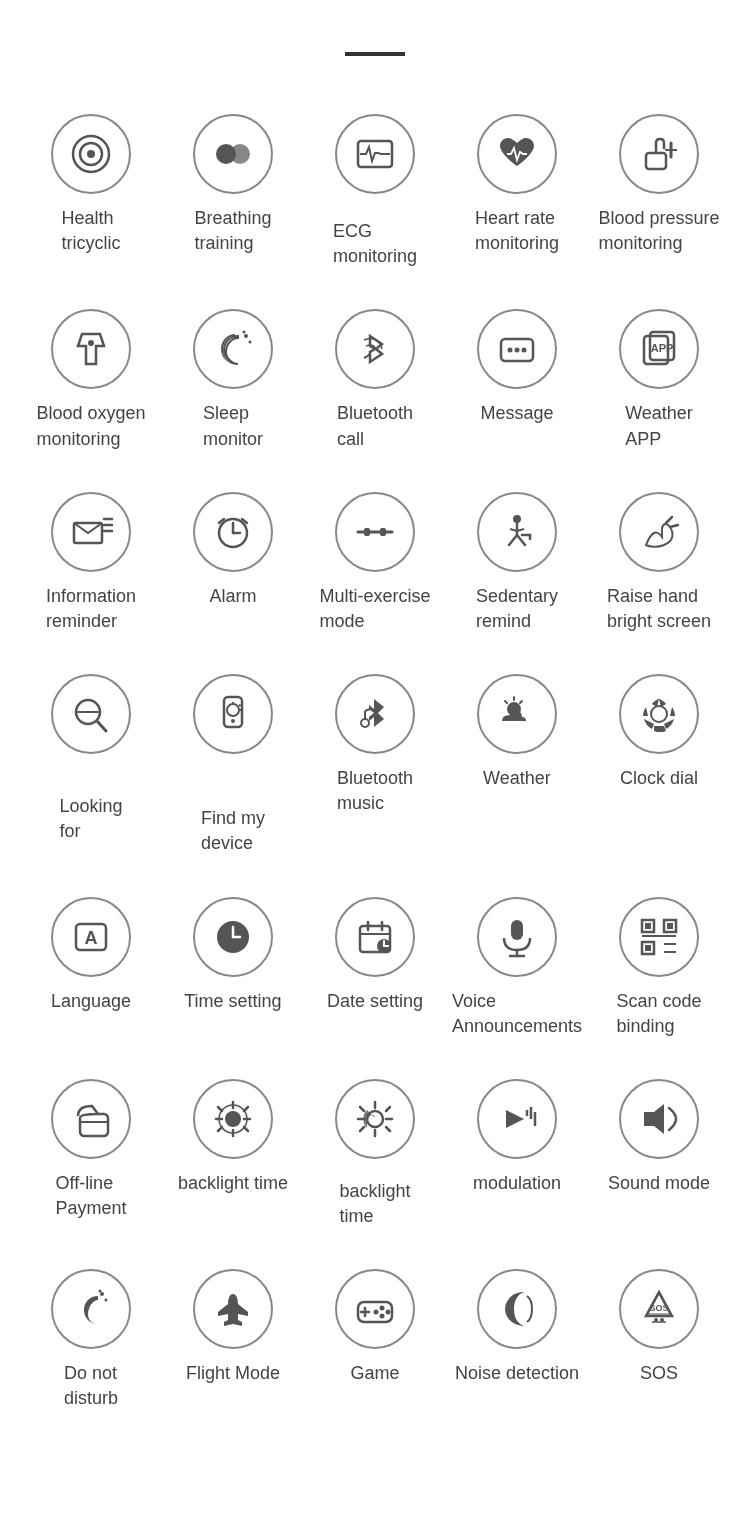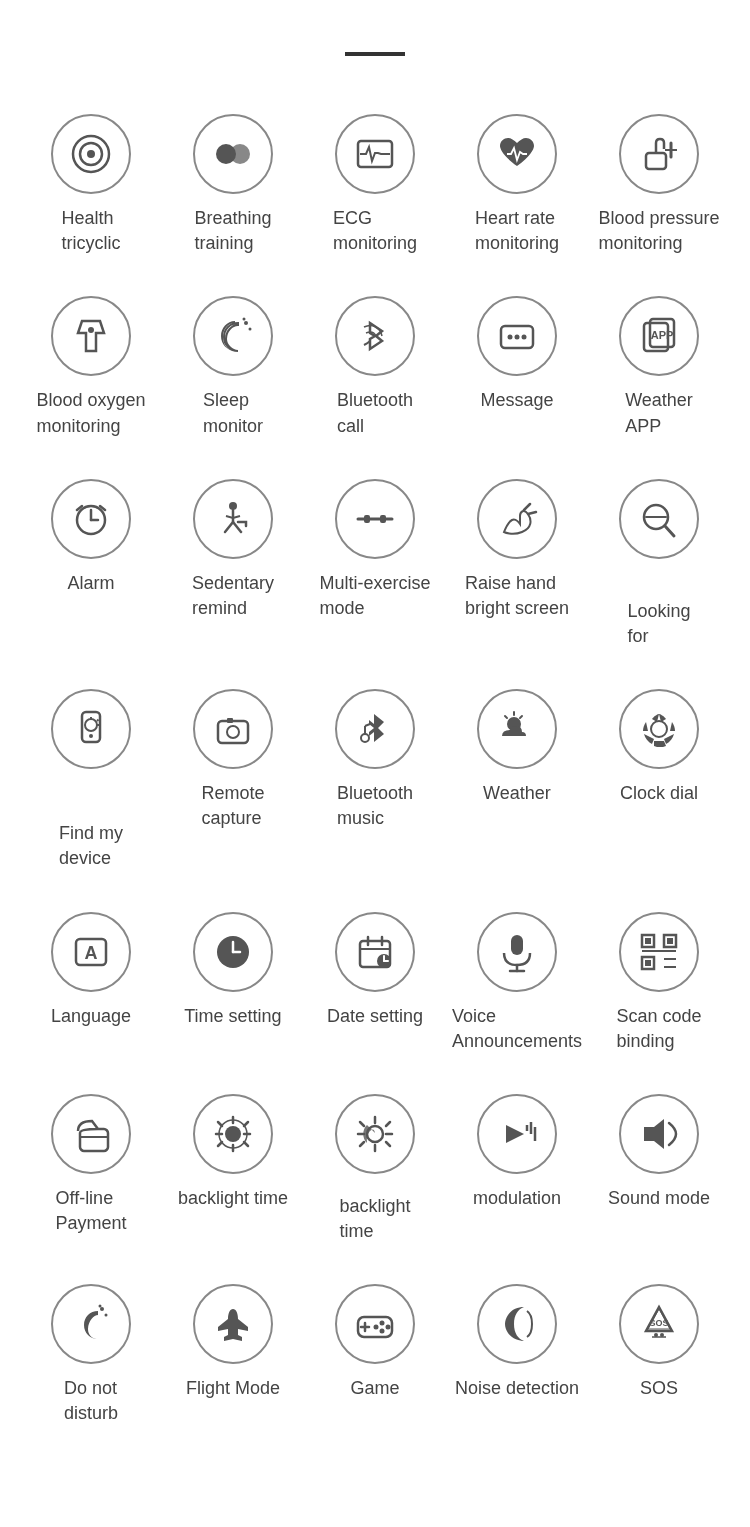--- a/index.html
+++ b/index.html
@@ -91,21 +91,21 @@
       <div class="feature-label" style="white-space: pre-line;">Breathing
 training</div>
     </div>
     <div class="feature-item">
       <div class="icon-circle">
         <svg viewBox="0 0 46 46">
           <rect x="6" y="10" width="34" height="26" rx="3" fill="none" stroke="#555" stroke-width="2.5"></rect>
           <polyline points="8,23 14,23 17,16 20,30 23,22 26,22 29,23 38,23" fill="none" stroke="#555" stroke-width="2"></polyline>
         </svg>
       </div>
-      <div class="feature-label" style="white-space: pre-line;">ECG
+      <div class="feature-label" style="white-space: pre-line; margin-top: 13px;">ECG
 monitoring</div>
     </div>
     <div class="feature-item">
       <div class="icon-circle">
         <svg viewBox="0 0 46 46">
           <path d="M23 35 C10 26 6 18 6 15 C6 10 10 7 14 7 C17 7 20 9 23 12 C26 9 29 7 32 7 C36 7 40 10 40 15 C40 18 36 26 23 35Z" fill="#555"></path>
           <polyline points="13,23 17,23 20,17 23,29 26,21 29,23 33,23" fill="none" stroke="white" stroke-width="1.8"></polyline>
         </svg>
       </div>
       <div class="feature-label" style="white-space: pre-line;">Heart rate
@@ -177,54 +177,67 @@
           <rect x="14" y="6" width="24" height="28" rx="3" fill="none" stroke="#555" stroke-width="2.5"></rect>
           <text x="26" y="26" font-size="11" font-weight="bold" fill="#555" text-anchor="middle" font-family="Arial">APP</text>
         </svg>
       </div>
       <div class="feature-label" style="white-space: pre-line;">Weather
 APP</div>
     </div>
     <div class="feature-item">
       <div class="icon-circle">
         <svg viewBox="0 0 46 46">
+          <rect x="6" y="14" width="28" height="20" rx="2" fill="none" stroke="#555" stroke-width="2.5"></rect>
+          <polyline points="6,14 20,24 34,14" fill="none" stroke="#555" stroke-width="2"></polyline>
+          <line x1="36" y1="10" x2="44" y2="10" stroke="#555" stroke-width="2.5" stroke-linecap="round"></line>
+          <line x1="36" y1="16" x2="44" y2="16" stroke="#555" stroke-width="2.5" stroke-linecap="round"></line>
+          <line x1="36" y1="22" x2="44" y2="22" stroke="#555" stroke-width="2.5" stroke-linecap="round"></line>
+        </svg>
+      </div>
+      <div class="feature-label" style="white-space: pre-line;">Information
+reminder</div>
+    </div>
+    <div class="feature-item">
+      <div class="icon-circle">
+        <svg viewBox="0 0 46 46">
           <circle cx="23" cy="24" r="14" fill="none" stroke="#555" stroke-width="2.5"></circle>
           <line x1="23" y1="24" x2="23" y2="14" stroke="#555" stroke-width="2.5" stroke-linecap="round"></line>
           <line x1="23" y1="24" x2="30" y2="24" stroke="#555" stroke-width="2.5" stroke-linecap="round"></line>
           <line x1="9" y1="14" x2="14" y2="10" stroke="#555" stroke-width="2.5" stroke-linecap="round"></line>
           <line x1="37" y1="14" x2="32" y2="10" stroke="#555" stroke-width="2.5" stroke-linecap="round"></line>
         </svg>
       </div>
       <div class="feature-label" style="white-space: pre-line;">Alarm</div>
     </div>
     <div class="feature-item">
       <div class="icon-circle">
         <svg viewBox="0 0 46 46">
+          <line x1="6" y1="23" x2="12" y2="23" stroke="#555" stroke-width="3" stroke-linecap="round"></line>
+          <rect x="12" y="19" width="6" height="8" rx="2" fill="#555"></rect>
+          <line x1="18" y1="23" x2="28" y2="23" stroke="#555" stroke-width="3" stroke-linecap="round"></line>
+          <rect x="28" y="19" width="6" height="8" rx="2" fill="#555"></rect>
+          <line x1="34" y1="23" x2="40" y2="23" stroke="#555" stroke-width="3" stroke-linecap="round"></line>
+        </svg>
+      </div>
+      <div class="feature-label" style="white-space: pre-line;">Multi-exercise
+mode</div>
+    </div>
+    <div class="feature-item">
+      <div class="icon-circle">
+        <svg viewBox="0 0 46 46">
           <circle cx="23" cy="10" r="4" fill="#555"></circle>
           <path d="M23 14 L23 26 L15 36" fill="none" stroke="#555" stroke-width="2.5" stroke-linecap="round"></path>
           <path d="M23 26 L31 36" fill="none" stroke="#555" stroke-width="2.5" stroke-linecap="round"></path>
           <path d="M16 20 L23 22 L30 20" fill="none" stroke="#555" stroke-width="2"></path>
           <path d="M28 26 L36 26 L36 30" fill="none" stroke="#555" stroke-width="2.5" stroke-linecap="round"></path>
         </svg>
       </div>
       <div class="feature-label" style="white-space: pre-line;">Sedentary
 remind</div>
-    </div>
-    <div class="feature-item">
-      <div class="icon-circle">
-        <svg viewBox="0 0 46 46">
-          <line x1="6" y1="23" x2="12" y2="23" stroke="#555" stroke-width="3" stroke-linecap="round"></line>
-          <rect x="12" y="19" width="6" height="8" rx="2" fill="#555"></rect>
-          <line x1="18" y1="23" x2="28" y2="23" stroke="#555" stroke-width="3" stroke-linecap="round"></line>
-          <rect x="28" y="19" width="6" height="8" rx="2" fill="#555"></rect>
-          <line x1="34" y1="23" x2="40" y2="23" stroke="#555" stroke-width="3" stroke-linecap="round"></line>
-        </svg>
-      </div>
-      <div class="feature-label" style="white-space: pre-line;">Multi-exercise
-mode</div>
     </div>
     <div class="feature-item">
       <div class="icon-circle">
         <svg viewBox="0 0 46 46">
           <path d="M10 36 C10 36 18 40 28 36 C38 32 38 24 34 18 C30 12 26 16 26 20 L26 28 C26 28 22 22 18 24 C14 26 10 36 10 36Z" fill="none" stroke="#555" stroke-width="2"></path>
           <line x1="30" y1="14" x2="36" y2="8" stroke="#555" stroke-width="2.5" stroke-linecap="round"></line>
           <line x1="34" y1="18" x2="42" y2="16" stroke="#555" stroke-width="2.5" stroke-linecap="round"></line>
         </svg>
       </div>
       <div class="feature-label" style="white-space: pre-line;">Raise hand
@@ -247,31 +260,20 @@
           <rect x="14" y="6" width="18" height="30" rx="4" fill="none" stroke="#555" stroke-width="2.5"></rect>
           <circle cx="23" cy="30" r="2" fill="#555"></circle>
           <circle cx="23" cy="19" r="6" fill="none" stroke="#555" stroke-width="2"></circle>
           <line x1="23" y1="13" x2="23" y2="11" stroke="#555" stroke-width="2"></line>
           <line x1="29" y1="15" x2="30.5" y2="13.5" stroke="#555" stroke-width="2"></line>
           <line x1="29" y1="19" x2="31" y2="19" stroke="#555" stroke-width="2"></line>
         </svg>
       </div>
       <div class="feature-label" style="white-space: pre-line; margin-top: 40px;">Find my
 device</div>
-    </div>
-    <div class="feature-item">
-      <div class="icon-circle">
-        <svg viewBox="0 0 46 46">
-          <rect x="8" y="15" width="30" height="22" rx="4" fill="none" stroke="#555" stroke-width="2.5"></rect>
-          <circle cx="23" cy="26" r="6" fill="none" stroke="#555" stroke-width="2"></circle>
-          <rect x="17" y="12" width="6" height="5" rx="1" fill="#555"></rect>
-        </svg>
-      </div>
-      <div class="feature-label" style="white-space: pre-line;">Remote
-capture</div>
     </div>
     <div class="feature-item">
       <div class="icon-circle">
         <svg viewBox="0 0 46 46">
           <path d="M22 8 L32 16 L26 22 L32 28 L22 36 L22 26 L17 30 L17 26 L22 22 L17 18 L17 14 L22 18 Z" fill="#555"></path>
           <circle cx="13" cy="32" r="4" fill="none" stroke="#555" stroke-width="2"></circle>
           <line x1="13" y1="28" x2="13" y2="20" stroke="#555" stroke-width="2"></line>
           <line x1="13" y1="20" x2="18" y2="18" stroke="#555" stroke-width="2"></line>
         </svg>
       </div>

